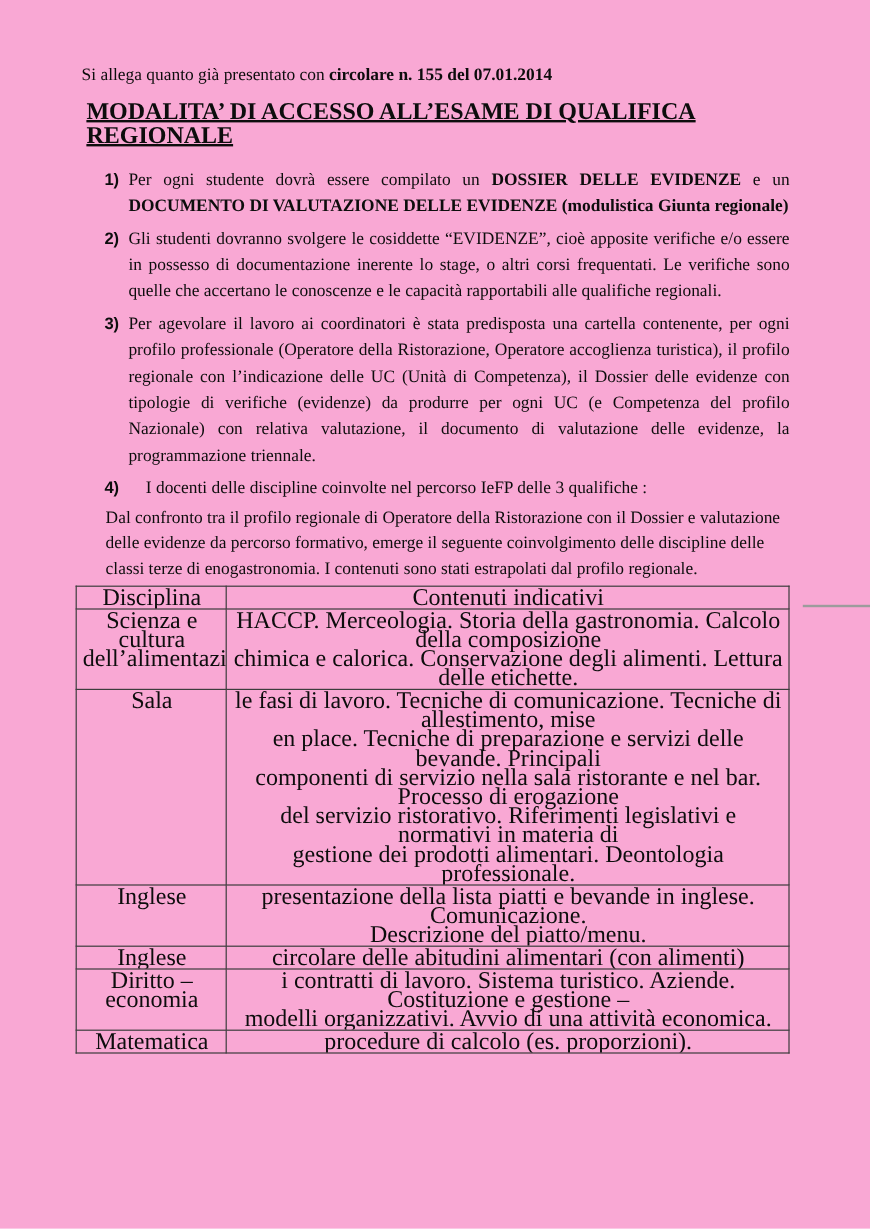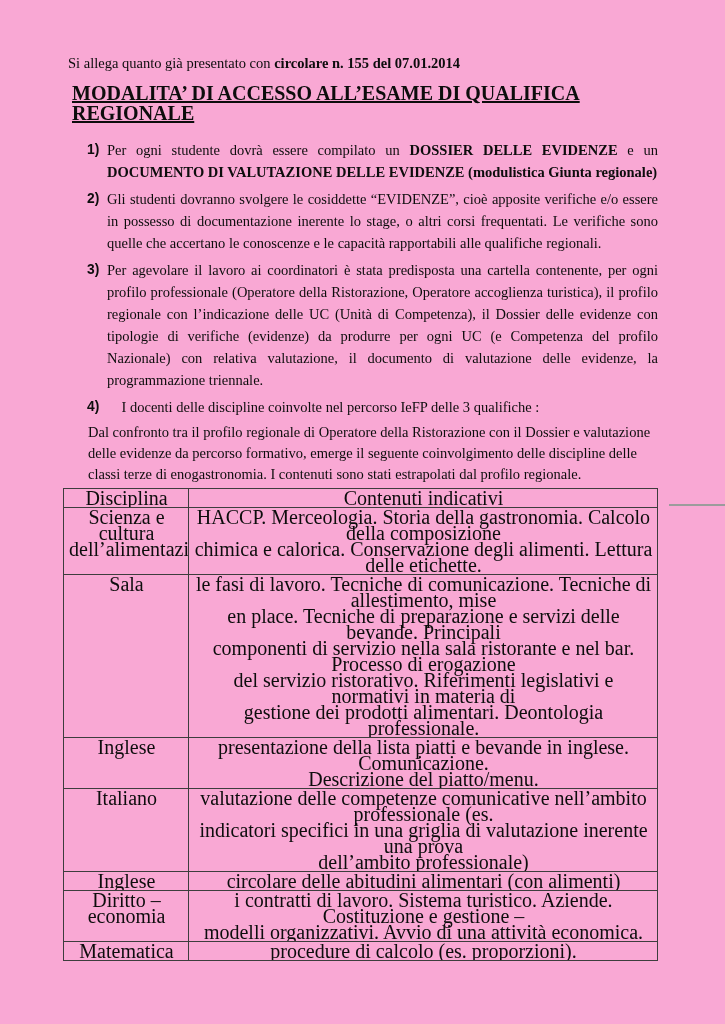--- a/index.html
+++ b/index.html
@@ -133,26 +133,20 @@
 componenti di servizio nella sala ristorante e nel bar. Processo di erogazione
 del servizio ristorativo. Riferimenti legislativi e normativi in materia di
 gestione dei prodotti alimentari. Deontologia professionale.</td>
           </tr>
           <tr>
             <td>Inglese</td>
             <td>presentazione della lista piatti e bevande in inglese. Comunicazione.
 Descrizione del piatto/menu.</td>
           </tr>
           <tr>
-            <td>Italiano</td>
-            <td>valutazione delle competenze comunicative nell’ambito professionale (es.
-indicatori specifici in una griglia di valutazione inerente una prova
-dell’ambito professionale)</td>
-          </tr>
-          <tr>
             <td>Inglese</td>
             <td>circolare delle abitudini alimentari (con alimenti)</td>
           </tr>
           <tr>
             <td>Diritto – economia</td>
             <td>i contratti di lavoro. Sistema turistico. Aziende. Costituzione e gestione –
 modelli organizzativi. Avvio di una attività economica.</td>
           </tr>
           <tr>
             <td>Matematica</td>

